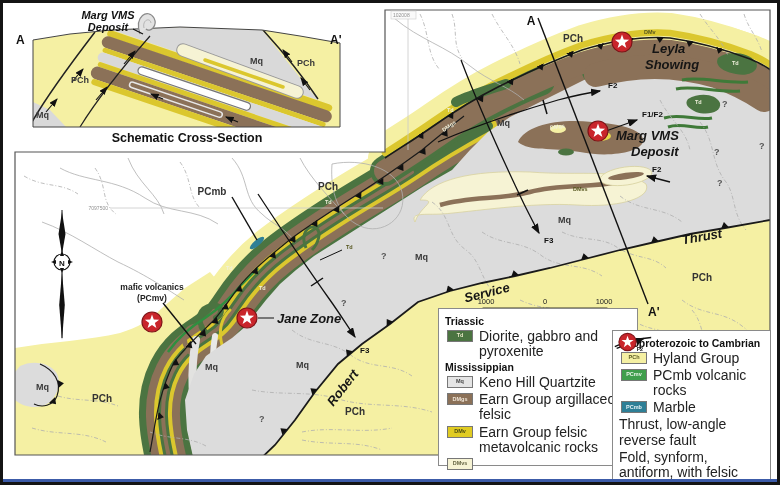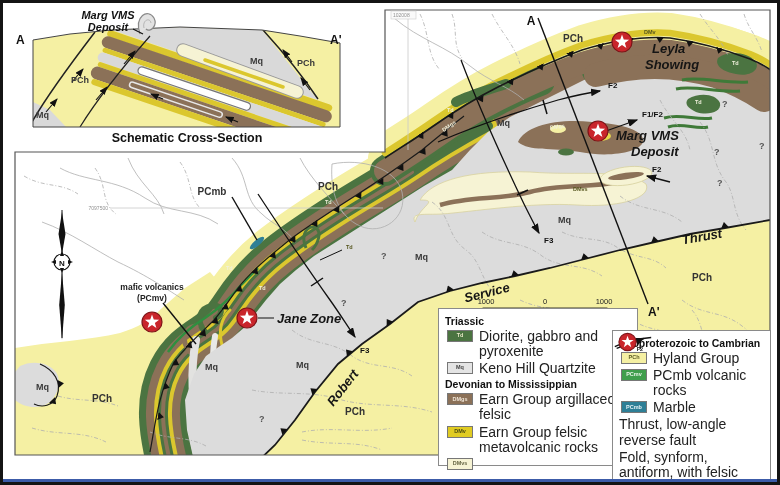--- a/index.html
+++ b/index.html
@@ -348,27 +348,27 @@
 </svg>
 
 <div class="legend lg-left">
   <div class="lg-title">Triassic</div>
   <div class="lg-row">
     <span class="sw" style="background-color: rgb(75, 116, 65);">
           <span class="sw-code" style="color: rgb(233, 233, 200);">Td</span>
         </span>
     <span class="lg-label">Diorite, gabbro and pyroxenite</span>
   </div>
+  <div class="lg-title">Mississippian</div>
   <div class="lg-row">
     <span class="sw" style="background-color: rgb(228, 228, 228);">
           <span class="sw-code" style="color: rgb(68, 68, 68);">Mq</span>
         </span>
     <span class="lg-label">Keno Hill Quartzite</span>
   </div>
-  <div class="lg-title">Devonian to Mississippian</div>
   <div class="lg-row">
     <span class="sw" style="background-color: rgb(139, 113, 88);">
           <span class="sw-code" style="color: rgb(240, 230, 216);">DMgs</span>
         </span>
     <span class="lg-label">Earn Group argillaceous felsic</span>
   </div>
   <div class="lg-row">
     <span class="sw" style="background-color: rgb(224, 203, 34);">
           <span class="sw-code" style="color: rgb(74, 74, 16);">DMv</span>
         </span>

